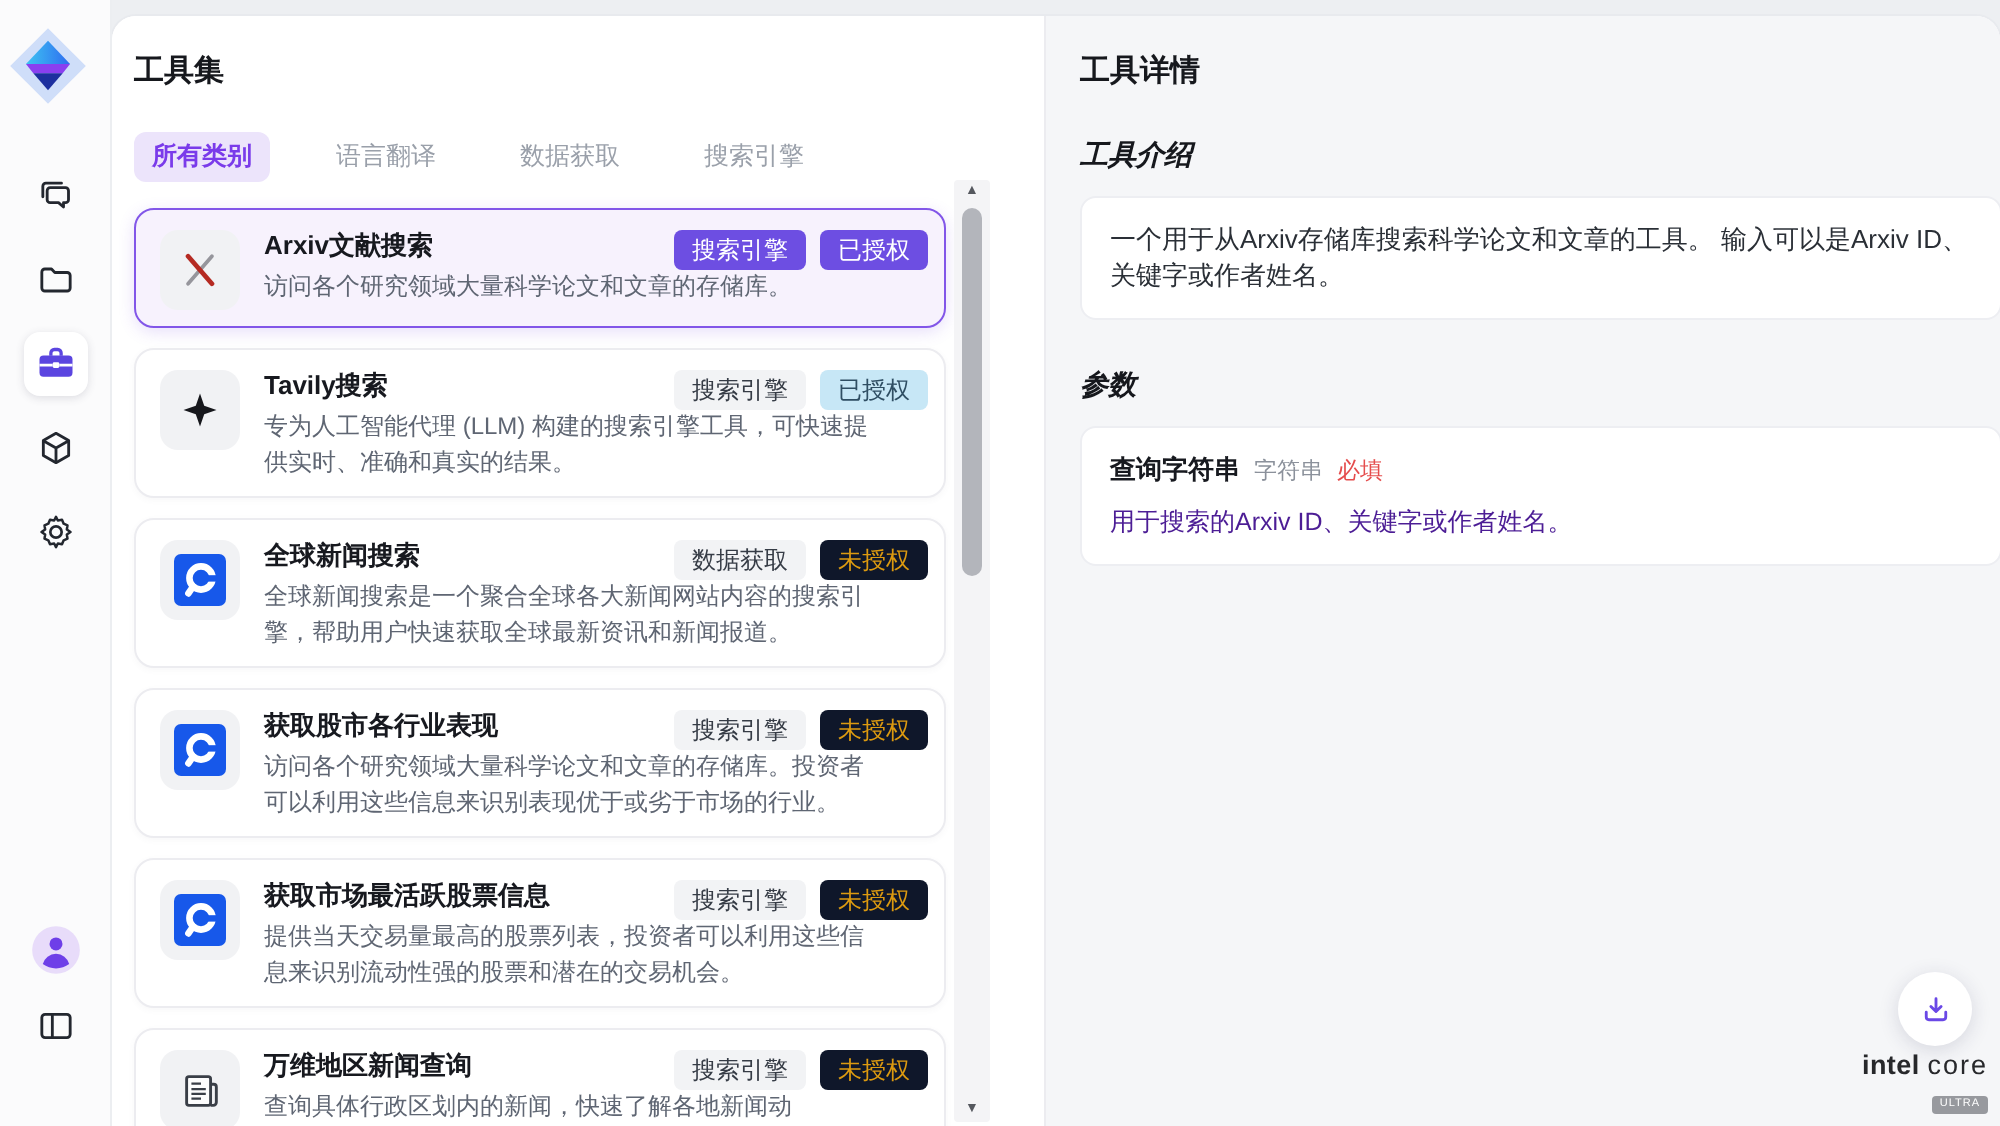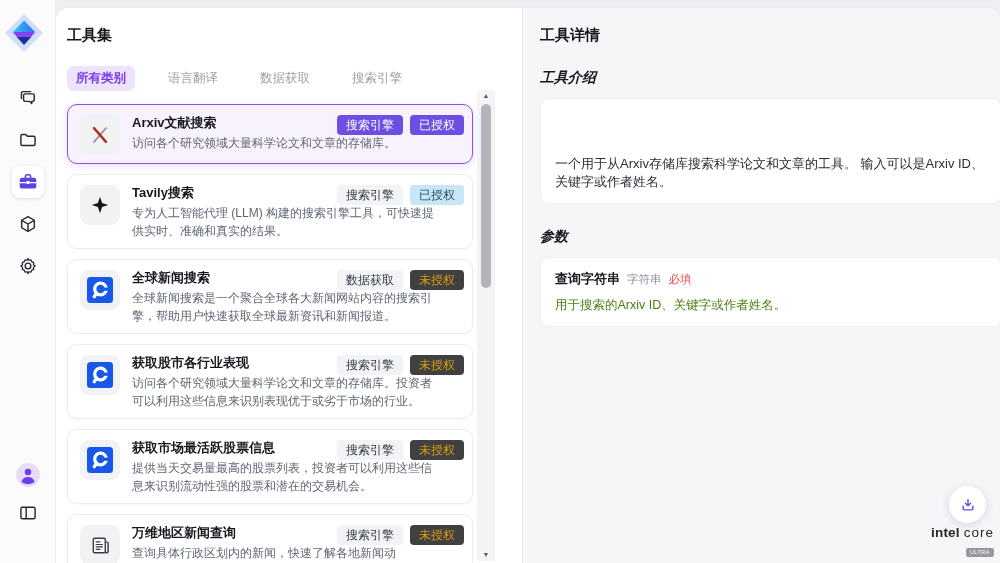--- a/index.html
+++ b/index.html
@@ -29,40 +29,40 @@
   .card.selected { background:#f7f2fd; border:1.5px solid #8256e8; box-shadow:0 2px 8px rgba(120,80,230,.18); }
   .card-icon { flex:0 0 40px; width:40px; height:40px; border-radius:9px; background:#f1f2f4; display:flex; align-items:center; justify-content:center; margin-top:2px; }
   .card-text { flex:1; min-width:0; padding-right:22px; }
   .card-title { font-size:13px; font-weight:bold; color:#17191f; line-height:16px; margin-top:2px; }
   .card-desc { font-size:12px; color:#5f6673; line-height:18px; margin-top:3px; max-width:302px; }
   .card-badges { position:absolute; top:10px; right:8px; display:flex; gap:7px; }
   .badge { font-size:12px; line-height:14px; padding:3px 9px; border-radius:4px; white-space:nowrap; }
   .b-solid-purple { background:#6d4ee2; color:#ffffff; }
   .b-gray { background:#f2f3f5; color:#363c46; }
   .b-cyan { background:#c7e7f6; color:#2f4e63; }
-  .b-yellow { background:#404040; color:#dc9a10; }
+  .b-yellow { background:#0f172a; color:#dc9a10; }
 
   
   .vscroll { position:absolute; left:421px; top:82px; width:18px; height:471px; background:#f4f4f6; border-radius:2px; }
   .vscroll .arr { position:absolute; left:0; width:18px; height:12px; text-align:center; font-size:7px; color:#55585e; line-height:12px; cursor:pointer; }
   .vscroll .arr.up { top:0; }
   .vscroll .arr.down { bottom:0; }
   .vscroll .thumb { position:absolute; left:4px; top:14px; width:10px; height:184px; background:#b3b5bb; border-radius:5px; cursor:pointer; }
 
   
   .detail-sec { position:absolute; left:466px; top:0; width:495px; height:555px; background:#f5f6f8; border-left:1px solid #ececf0; border-radius:0 12px 0 0; padding:18px 16px 0 17px; }
   .dt-title { font-size:15px; font-weight:bold; color:#16181d; }
   .dt-sub { font-size:14px; font-weight:bold; color:#16181d; margin-top:24px;font-style:italic; }
   .dt-box { margin-top:11px; background:#fff; border:1px solid #edeef2; border-radius:8px; padding:12px 14px; }
-  .intro-text { font-size:13px; color:#2a2f36; line-height:18px;margin-top:44px; }
+  .intro-text { font-size:13px; color:#2a2f36; line-height:18px; }
   .param-line { display:flex; align-items:baseline; gap:7px; }
   .param-name { font-size:13px; font-weight:bold; color:#17191f; }
   .param-type { font-size:11.5px; color:#8b919b; }
   .param-req { font-size:11.5px; color:#e54d4d; }
-  .param-desc { margin-top:9px; font-size:12.5px; color:#4d7c0f; }
+  .param-desc { margin-top:9px; font-size:12.5px; color:#4c1d95; }
 
   
   .fab { position:absolute; left:949px; top:486px; width:37px; height:37px; border-radius:50%; background:#fff; box-shadow:0 2px 10px rgba(40,40,80,.15); display:flex; align-items:center; justify-content:center; cursor:pointer; z-index:5; }
   .intel { position:absolute; left:922px; top:525px; width:72px; text-align:right; z-index:5; }
   .intel-row { font-size:13.5px; color:#27282b; letter-spacing:.2px; white-space:nowrap; }
   .intel-word1 { font-weight:bold; }
   .intel-word2 { font-weight:normal; letter-spacing:1px; }
   .intel-badge { display:inline-block; margin:1px 0 0 26px; background:#97999e; color:#fff; font-size:5.5px; line-height:7px; padding:1px 4px; border-radius:2px; letter-spacing:.5px; }
 </style>
 </head>

